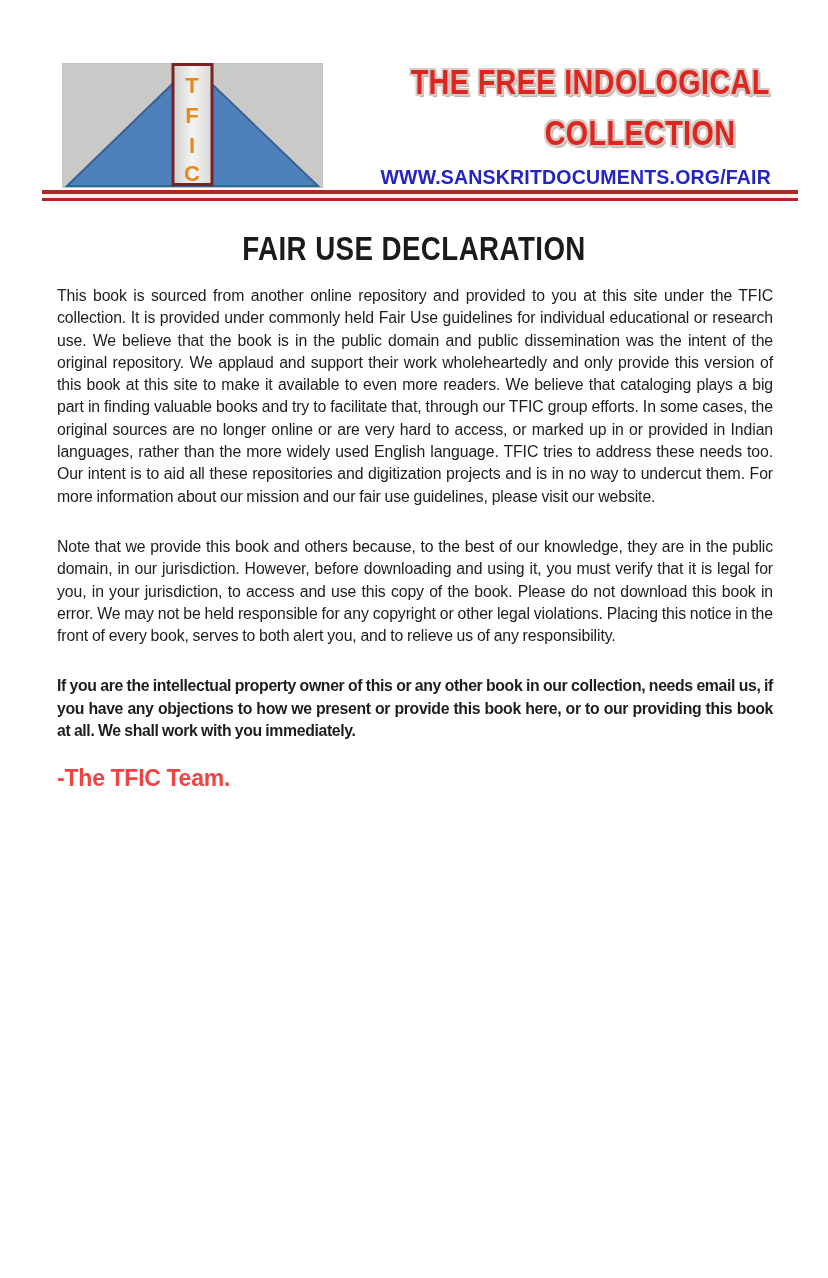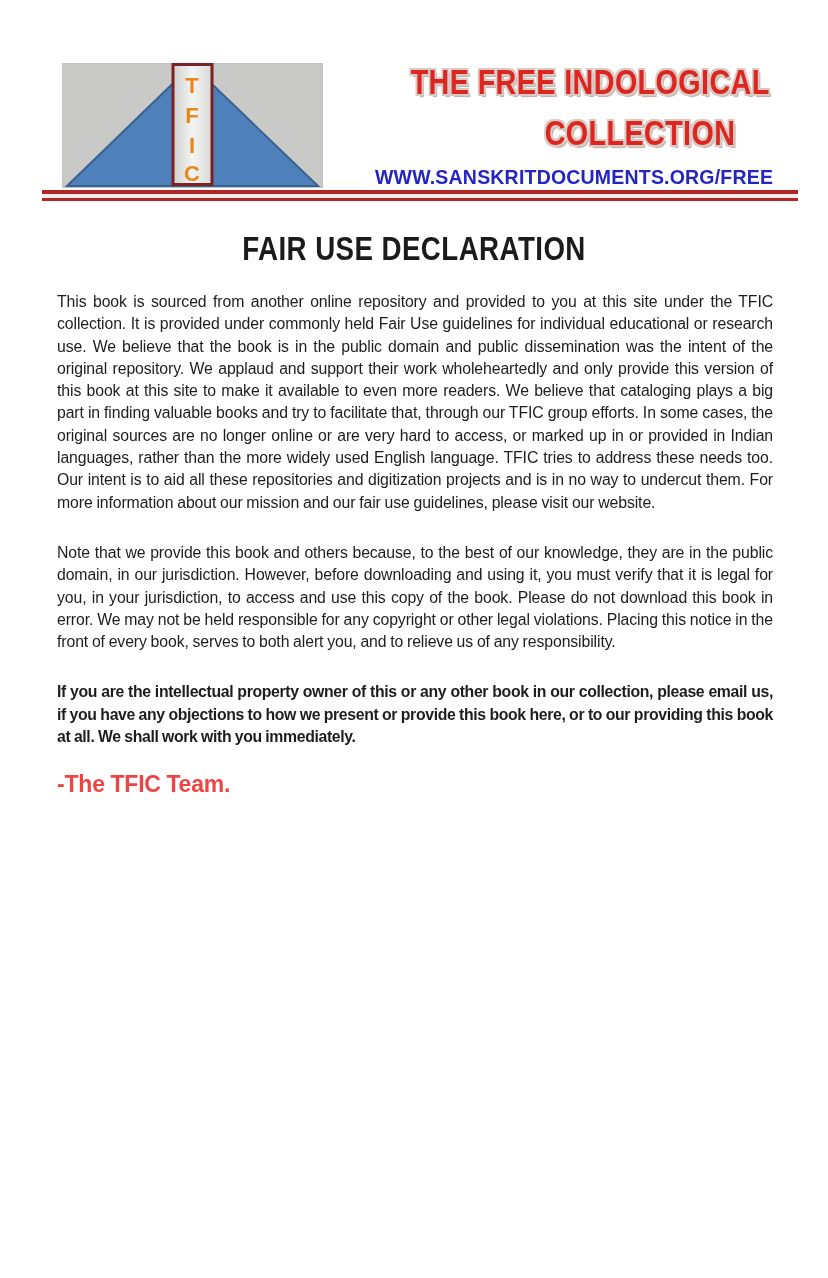--- a/index.html
+++ b/index.html
@@ -74,21 +74,21 @@
     font-weight: bold;
     font-size: 33px;
     color: #1b1b1b;
     letter-spacing: 0.5px;
     transform: scaleX(0.84);
     transform-origin: 50% 50%;
   }
   .content {
     position: absolute;
     left: 57px;
-    top: 291px;
+    top: 285px;
     width: 716px;
     font-size: 15.8px;
     line-height: 22.3px;
     color: #1d1d1d;
     text-align: justify;
     letter-spacing: -0.1px;
     word-spacing: -0.5px;
   }
   .content p { margin: 0 0 28px 0; }
   .content p.bold {
@@ -125,27 +125,27 @@
       <text x="130" y="30" text-anchor="middle" font-family="Liberation Sans, sans-serif" font-size="22" font-weight="bold" fill="#e8871e">T</text>
       <text x="130" y="60" text-anchor="middle" font-family="Liberation Sans, sans-serif" font-size="22" font-weight="bold" fill="#e8871e">F</text>
       <text x="130" y="90" text-anchor="middle" font-family="Liberation Sans, sans-serif" font-size="22" font-weight="bold" fill="#e8871e">I</text>
       <text x="130" y="118" text-anchor="middle" font-family="Liberation Sans, sans-serif" font-size="22" font-weight="bold" fill="#e8871e">C</text>
     </svg>
   </div>
 
   <div class="masthead">
     <div class="mast-line">THE FREE INDOLOGICAL</div>
     <div class="mast-line">COLLECTION</div>
-    <div class="mast-url">WWW.SANSKRITDOCUMENTS.ORG/FREE</div>
+    <div class="mast-url">WWW.SANSKRITDOCUMENTS.ORG/FAIR</div>
   </div>
 
   <div class="header-rule"></div>
 
   <div class="doc-title">FAIR USE DECLARATION</div>
 
   <div class="content">
     <p>This book is sourced from another online repository and provided to you at this site under the TFIC collection. It is provided under commonly held Fair Use guidelines for individual educational or research use. We believe that the book is in the public domain and public dissemination was the intent of the original repository. We applaud and support their work wholeheartedly and only provide this version of this book at this site to make it available to even more readers. We believe that cataloging plays a big part in finding valuable books and try to facilitate that, through our TFIC group efforts. In some cases, the original sources are no longer online or are very hard to access, or marked up in or provided in Indian languages, rather than the more widely used English language. TFIC tries to address these needs too. Our intent is to aid all these repositories and digitization projects and is in no way to undercut them. For more information about our mission and our fair use guidelines, please visit our website.</p>
     <p>Note that we provide this book and others because, to the best of our knowledge, they are in the public domain, in our jurisdiction. However, before downloading and using it, you must verify that it is legal for you, in your jurisdiction, to access and use this copy of the book. Please do not download this book in error. We may not be held responsible for any copyright or other legal violations. Placing this notice in the front of every book, serves to both alert you, and to relieve us of any responsibility.</p>
-    <p class="bold">If you are the intellectual property owner of this or any other book in our collection, please email us, if you have any objections to how we present or provide this book here, or to our providing this book at all. We shall work with you immediately.</p>
+    <p class="bold">If you are the intellectual property owner of this or any other book in our collection, needs email us, if you have any objections to how we present or provide this book here, or to our providing this book at all. We shall work with you immediately.</p>
     <div class="signature">-The TFIC Team.</div>
   </div>
 
 </div>
 
 </body></html>

